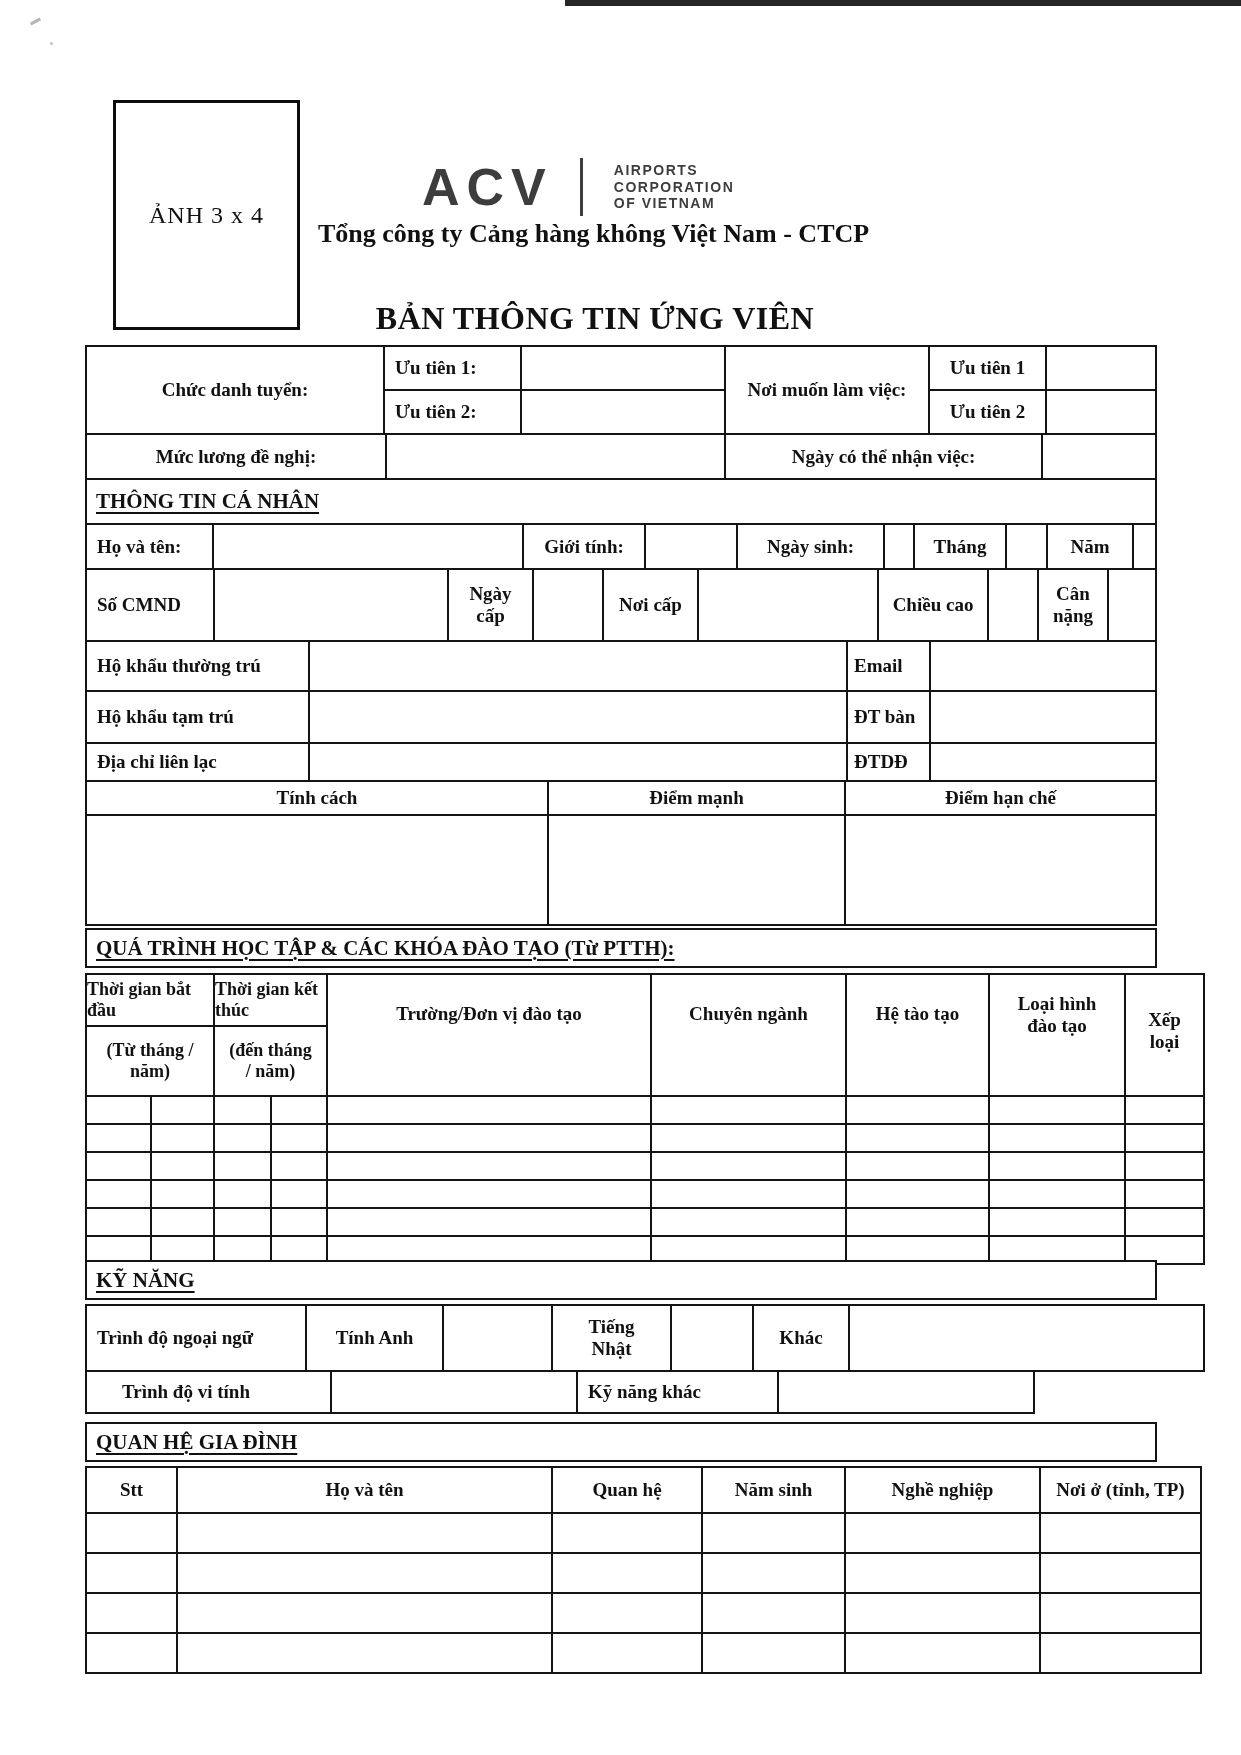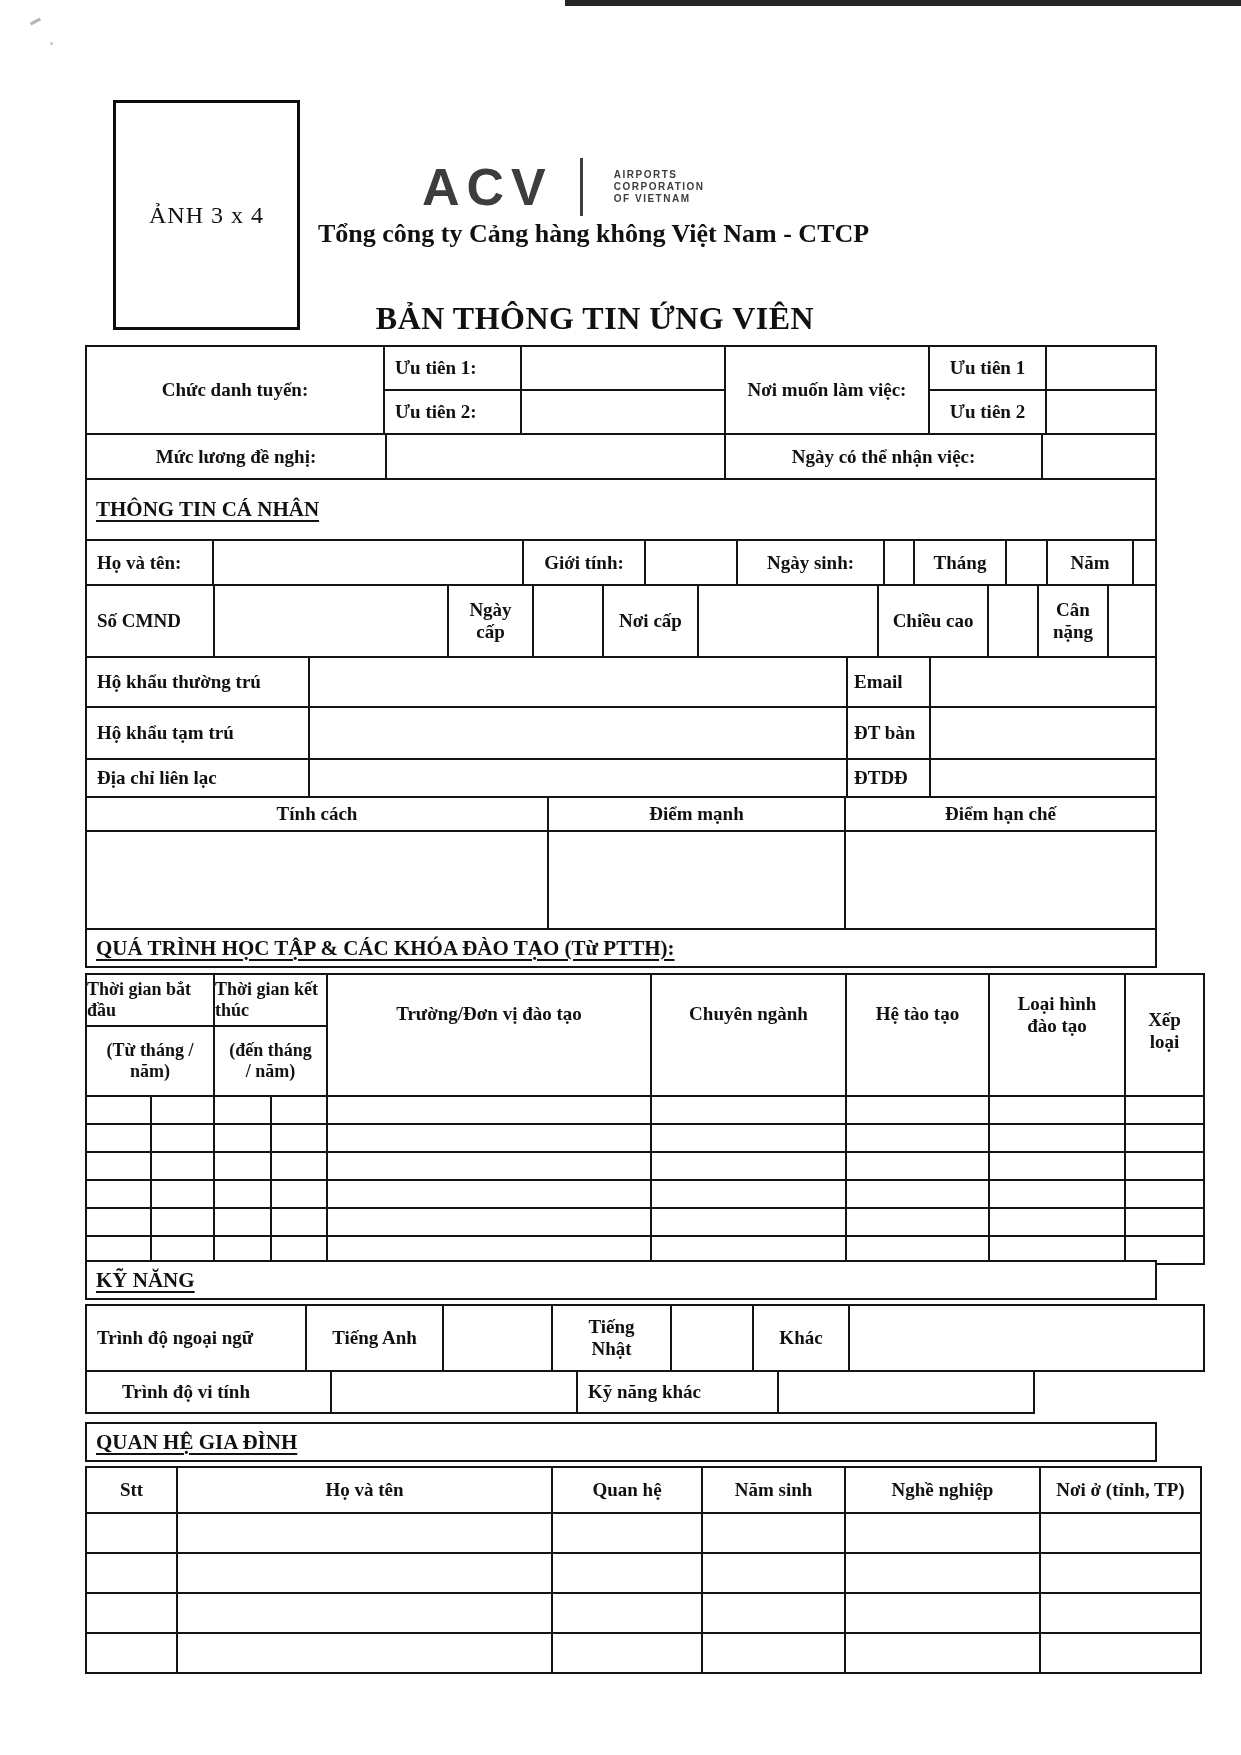--- a/index.html
+++ b/index.html
@@ -22,21 +22,21 @@
   .photo-box {
     position:absolute; left:113px; top:100px; width:187px; height:230px;
     border:3px solid #0d0d0d; display:flex; align-items:center; justify-content:center;
   }
   .photo-box .lbl-photo { font-size:24px; letter-spacing:1px; }
 
   
   .logo { position:absolute; left:422px; top:158px; display:flex; align-items:center; font-family:"Liberation Sans","DejaVu Sans",sans-serif; color:#3d3d3d;gap:17px; }
   .logo-acv { font-size:52px; font-weight:bold; letter-spacing:7px; line-height:1; }
   .logo-bar { width:3px; height:58px; background:#3d3d3d; margin:0 14px 0 10px; }
-  .logo-cap { display:flex; flex-direction:column; justify-content:center; font-size:10px; font-weight:bold; letter-spacing:1.5px; line-height:1.2; }
+  .logo-cap { display:flex; flex-direction:column; justify-content:center; font-size:14px; font-weight:bold; letter-spacing:1.5px; line-height:1.2; }
 
   .company { position:absolute; left:318px; top:219px; width:640px; font-size:26px; font-weight:bold; }
   .form-title { position:absolute; left:85px; top:300px; width:1020px; text-align:center; font-size:32px; font-weight:bold; letter-spacing:0.5px; }
 
   
   .tbl { position:absolute; border:2px solid #141414; background:#fff; }
   .row { display:flex; border-top:2px solid #141414; width:100%; }
   .tbl > .row:first-child { border-top:none; }
   .cell { border-left:2px solid #141414; display:flex; align-items:center; justify-content:center; text-align:center; overflow:hidden; }
   .row > .cell:first-child, .row > .blk:first-child { border-left:none; }
@@ -121,21 +121,21 @@
       </div>
     </div>
 
     <div class="row" style="height:45px;">
       <div class="cell lbl" style="flex:0 0 298px;">Mức lương đề nghị:</div>
       <div class="cell" style="flex:0 0 339px;"></div>
       <div class="cell lbl" style="flex:0 0 317px;">Ngày có thể nhận việc:</div>
       <div class="cell" style="flex:0 0 114px;"></div>
     </div>
 
-    <div class="sec-row" style="height:61px;">
+    <div class="sec-row" style="height:45px;">
       <span class="txt">THÔNG TIN CÁ NHÂN</span>
     </div>
 
     <div class="row" style="height:45px;">
       <div class="cell lbl left" style="flex:0 0 125px;">Họ và tên:</div>
       <div class="cell" style="flex:0 0 310px;"></div>
       <div class="cell lbl" style="flex:0 0 122px;">Giới tính:</div>
       <div class="cell" style="flex:0 0 92px;"></div>
       <div class="cell lbl" style="flex:0 0 147px;">Ngày sinh:</div>
       <div class="cell" style="flex:0 0 30px;"></div>
@@ -281,21 +281,21 @@
     </div>
   </div>
 
   <div class="banner" style="left:85px; top:1260px; width:1072px; height:40px;">
     <span class="txt">KỸ NĂNG</span>
   </div>
 
   <div class="tbl" style="left:85px; top:1304px; width:1120px;">
     <div class="row" style="height:64px;">
       <div class="cell lbl left" style="flex:0 0 218px;">Trình độ ngoại ngữ</div>
-      <div class="cell lbl" style="flex:0 0 137px;">Tiếng Anh</div>
+      <div class="cell lbl" style="flex:0 0 137px;">Tính Anh</div>
       <div class="cell" style="flex:0 0 109px;"></div>
       <div class="cell lbl" style="flex:0 0 119px; padding:0 30px;">Tiếng Nhật</div>
       <div class="cell" style="flex:0 0 82px;"></div>
       <div class="cell lbl" style="flex:0 0 96px;">Khác</div>
       <div class="cell" style="flex:0 0 355px;"></div>
     </div>
   </div>
 
   <div class="tbl" style="left:85px; top:1370px; width:950px;">
     <div class="row" style="height:40px;padding-left:25px;">

